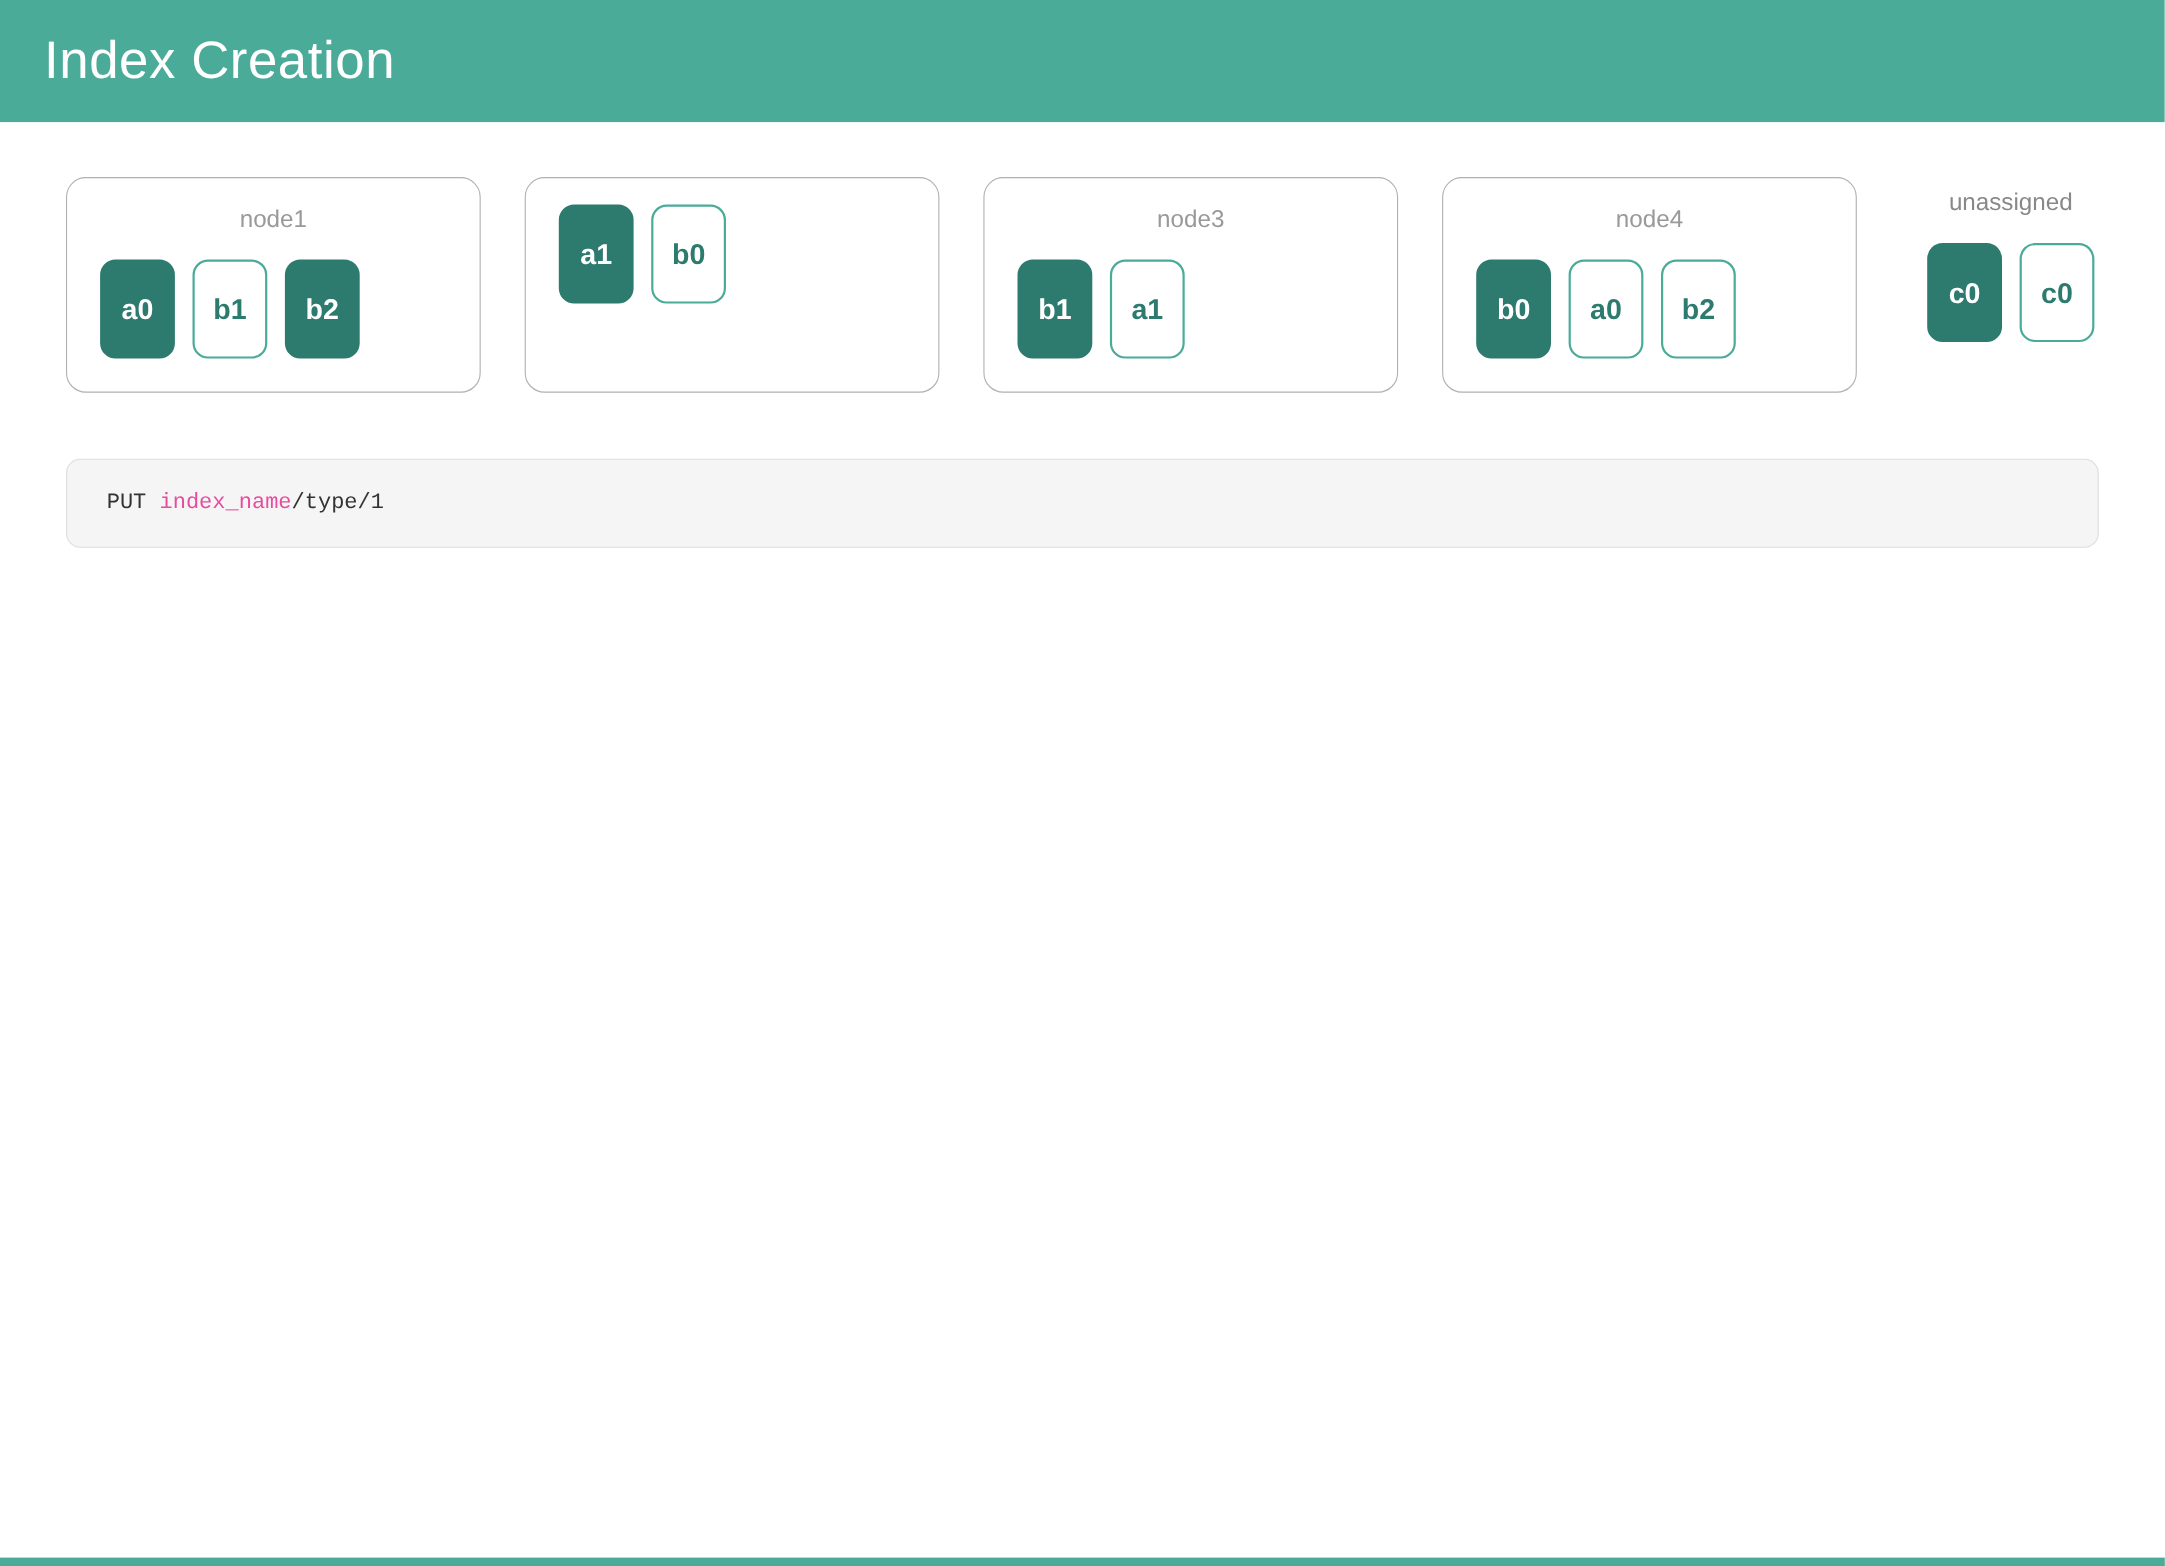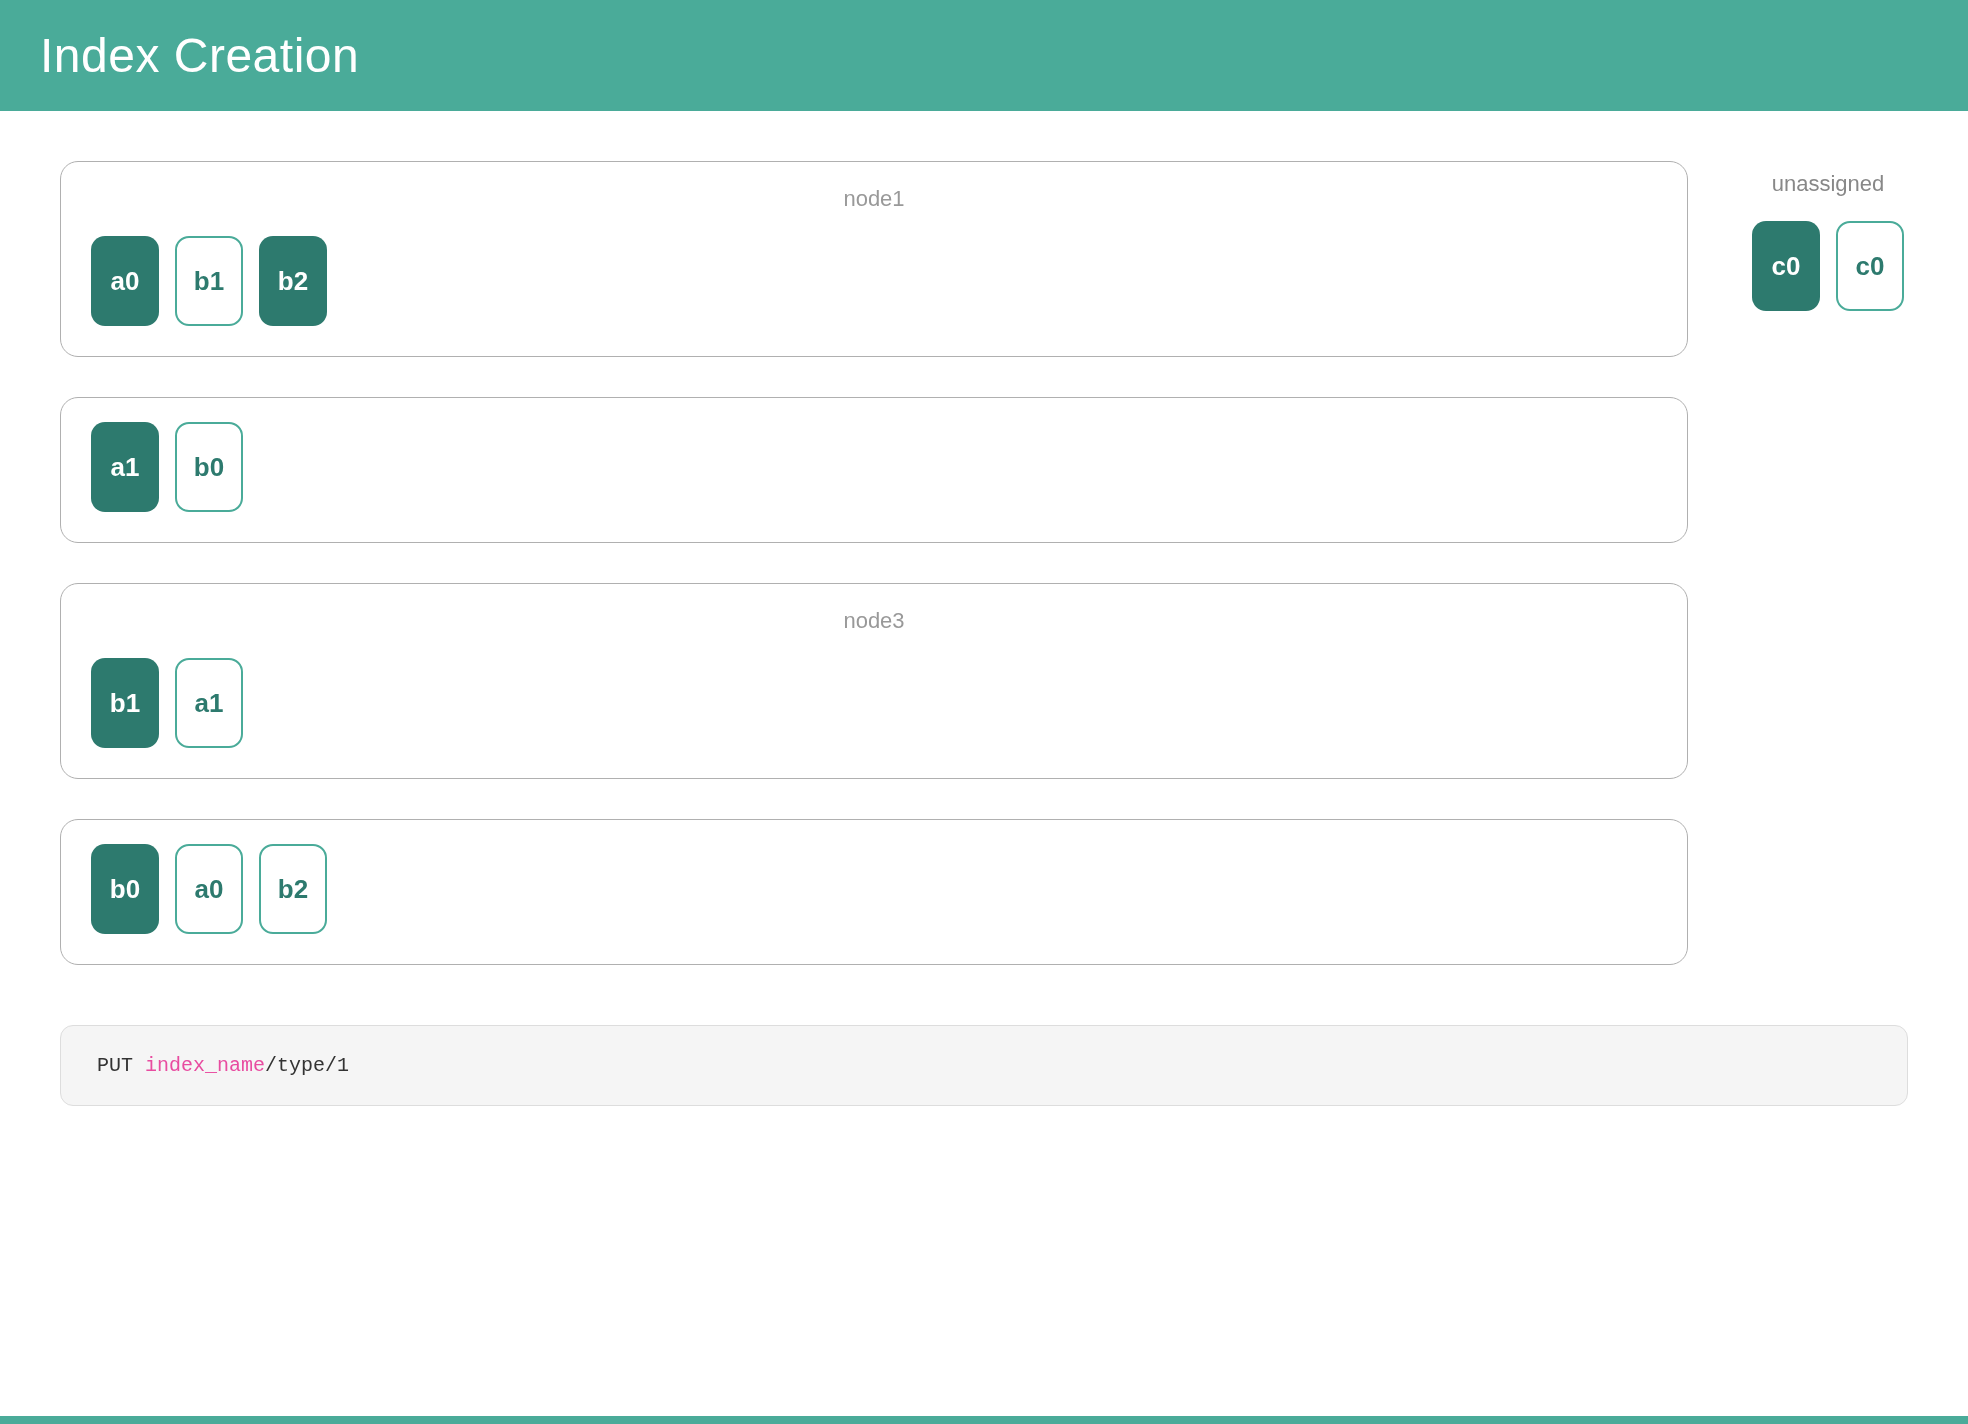--- a/index.html
+++ b/index.html
@@ -22,21 +22,21 @@
 
     .main-content {
       display: flex;
       padding: 50px 60px 30px 60px;
       gap: 60px;
       align-items: flex-start;
     }
 
     .nodes-grid {
       display: grid;
-      grid-template-columns: 1fr;
+      grid-template-columns: 1fr 1fr 1fr 1fr;
       gap: 40px;
       flex: 1;
     }
 
     .node-container {
       border: 1.5px solid #b0b0b0;
       border-radius: 18px;
       padding: 24px 30px 30px 30px;
       background: #fff;
       min-width: 280px;
@@ -156,20 +156,21 @@
         </div>
       </div>
       <div class="node-container">
         <div class="node-title">node3</div>
         <div class="shards-area">
           <div class="shard shard-primary">b1</div>
           <div class="shard shard-replica">a1</div>
         </div>
       </div>
       <div class="node-container">
+        <div class="node-title">node4</div>
         <div class="shards-area">
           <div class="shard shard-primary">b0</div>
           <div class="shard shard-replica">a0</div>
           <div class="shard shard-replica">b2</div>
         </div>
       </div>
     </div>
 
   <div class="unassigned-section">
     <div class="unassigned-title">unassigned</div>

